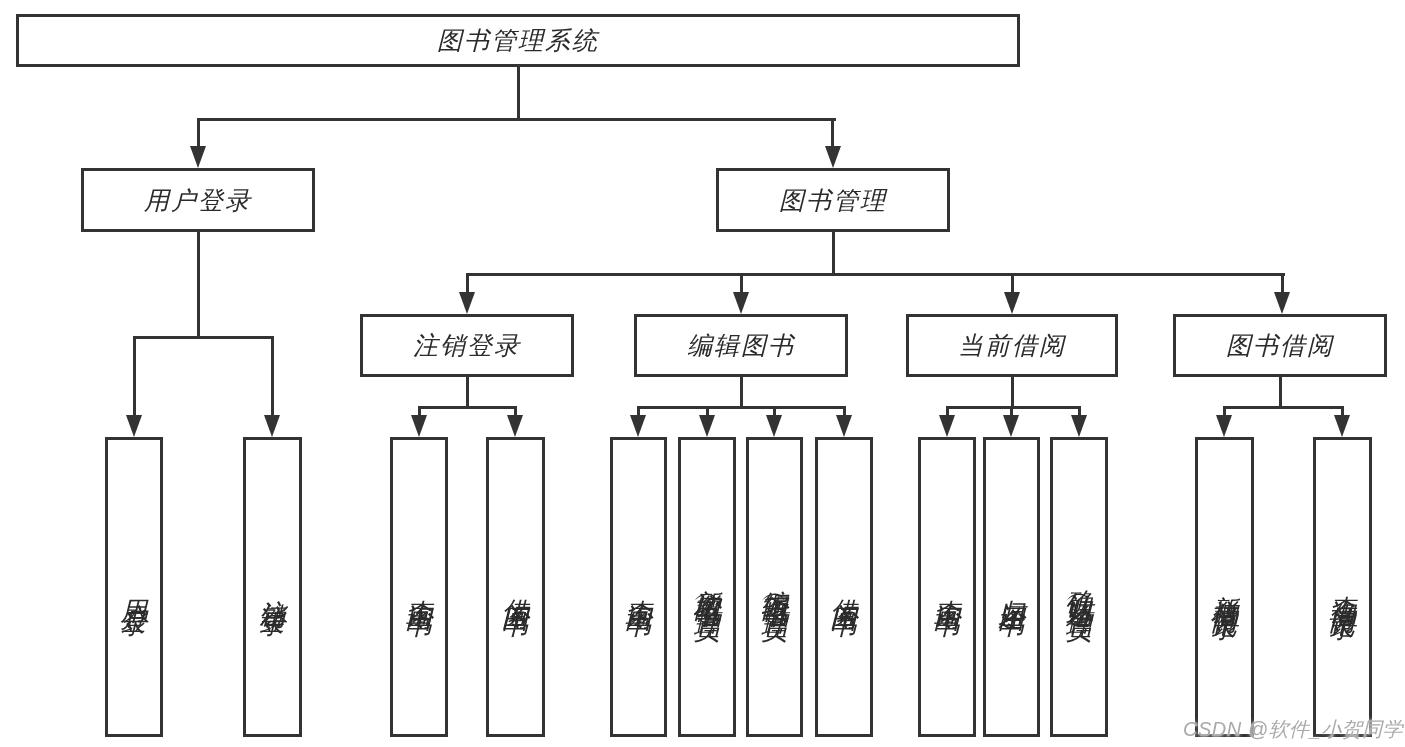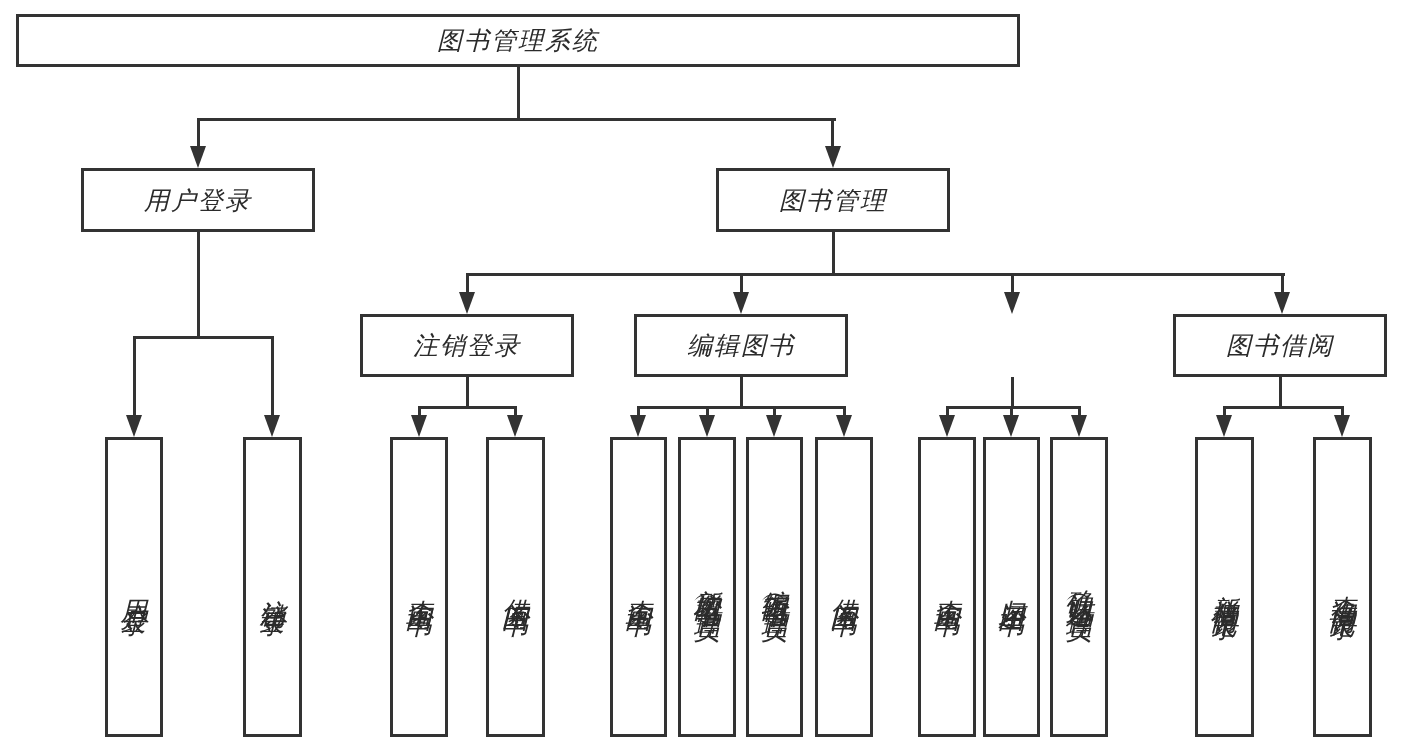--- a/index.html
+++ b/index.html
@@ -69,20 +69,21 @@
   <div class="lv" style="left:740px;top:273px;height:23px"></div>
   <div class="lv" style="left:1011px;top:273px;height:23px"></div>
   <div class="lv" style="left:1281px;top:273px;height:23px"></div>
   <div class="ah" style="left:459px;top:292px"></div>
   <div class="ah" style="left:733px;top:292px"></div>
   <div class="ah" style="left:1004px;top:292px"></div>
   <div class="ah" style="left:1274px;top:292px"></div>
 
   <div class="node h" style="left:360px;top:314px;width:214px;height:63px">注销登录</div>
   <div class="node h" style="left:634px;top:314px;width:214px;height:63px">编辑图书</div>
+  <div class="node h" style="left:906px;top:314px;width:212px;height:63px">当前借阅</div>
   <div class="node h" style="left:1173px;top:314px;width:214px;height:63px">图书借阅</div>
 
   <div class="lv" style="left:466px;top:377px;height:29px"></div>
   <div class="lh" style="left:418px;top:406px;width:99px"></div>
   <div class="lv" style="left:418px;top:406px;height:12px"></div>
   <div class="lv" style="left:514px;top:406px;height:12px"></div>
   <div class="ah" style="left:411px;top:415px"></div>
   <div class="ah" style="left:507px;top:415px"></div>
 
   <div class="lv" style="left:740px;top:377px;height:29px"></div>
@@ -123,14 +124,15 @@
   <div class="node v" style="left:746px;width:57px">编辑图书（管理员）</div>
   <div class="node v" style="left:815px;width:58px">借阅图书</div>
 
   <div class="node v" style="left:918px;width:58px">查询图书</div>
   <div class="node v" style="left:983px;width:57px">归还图书</div>
   <div class="node v" style="left:1050px;width:58px">确认归还（管理员）</div>
 
   <div class="node v" style="left:1195px;width:59px">新增借阅记录</div>
   <div class="node v" style="left:1313px;width:59px">查询借阅记录</div>
 
+  <div class="watermark">CSDN @软件_小贺同学</div>
 
 </div>
 
 </body></html>

